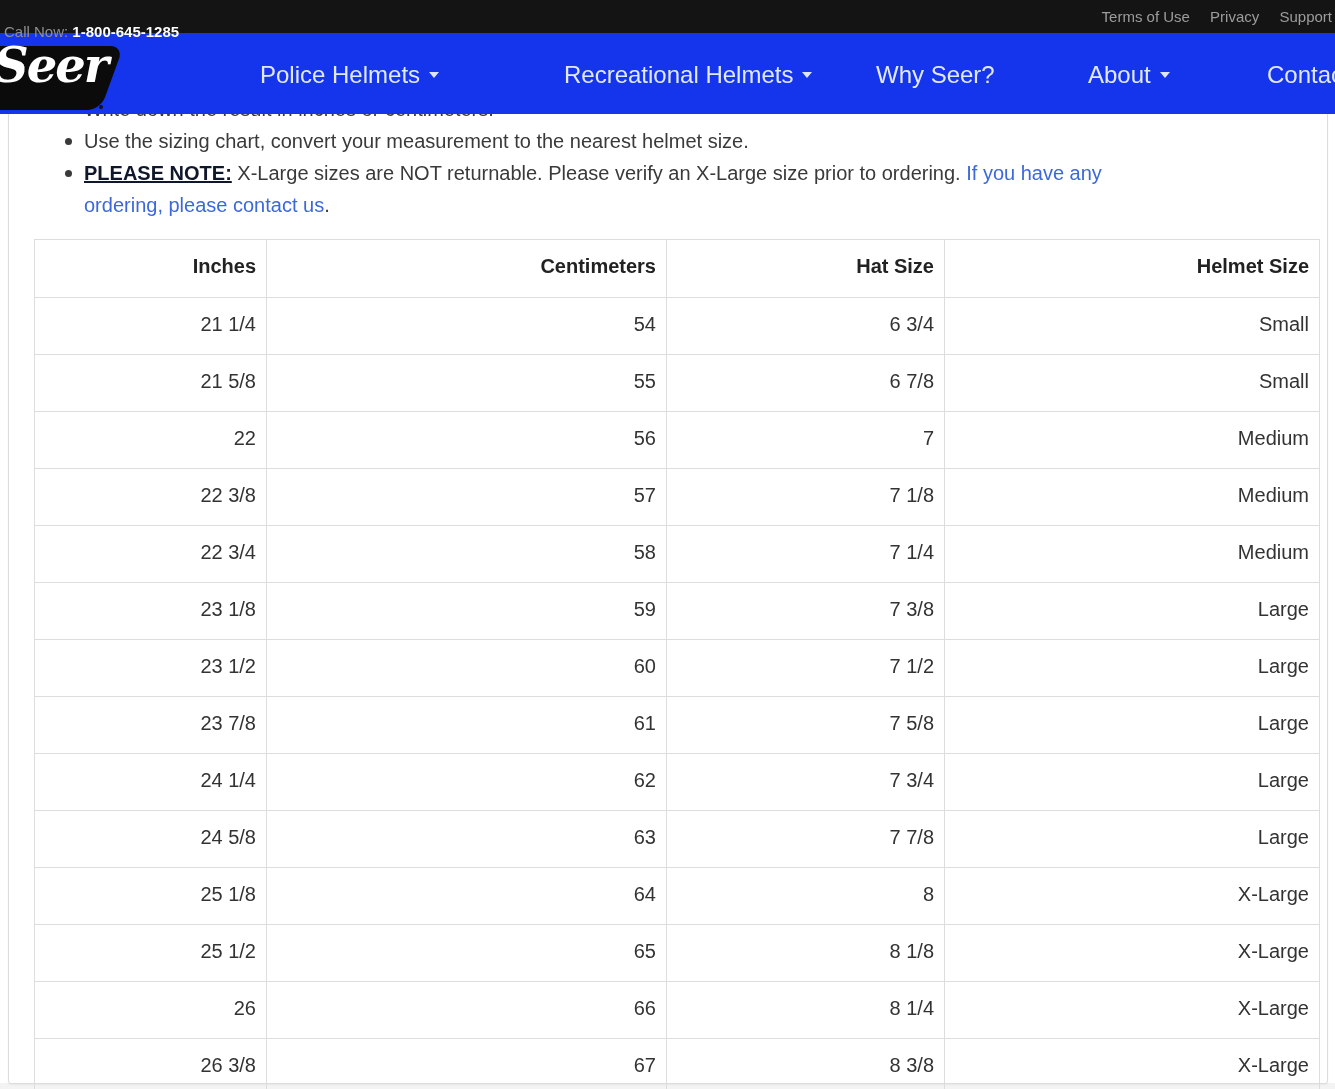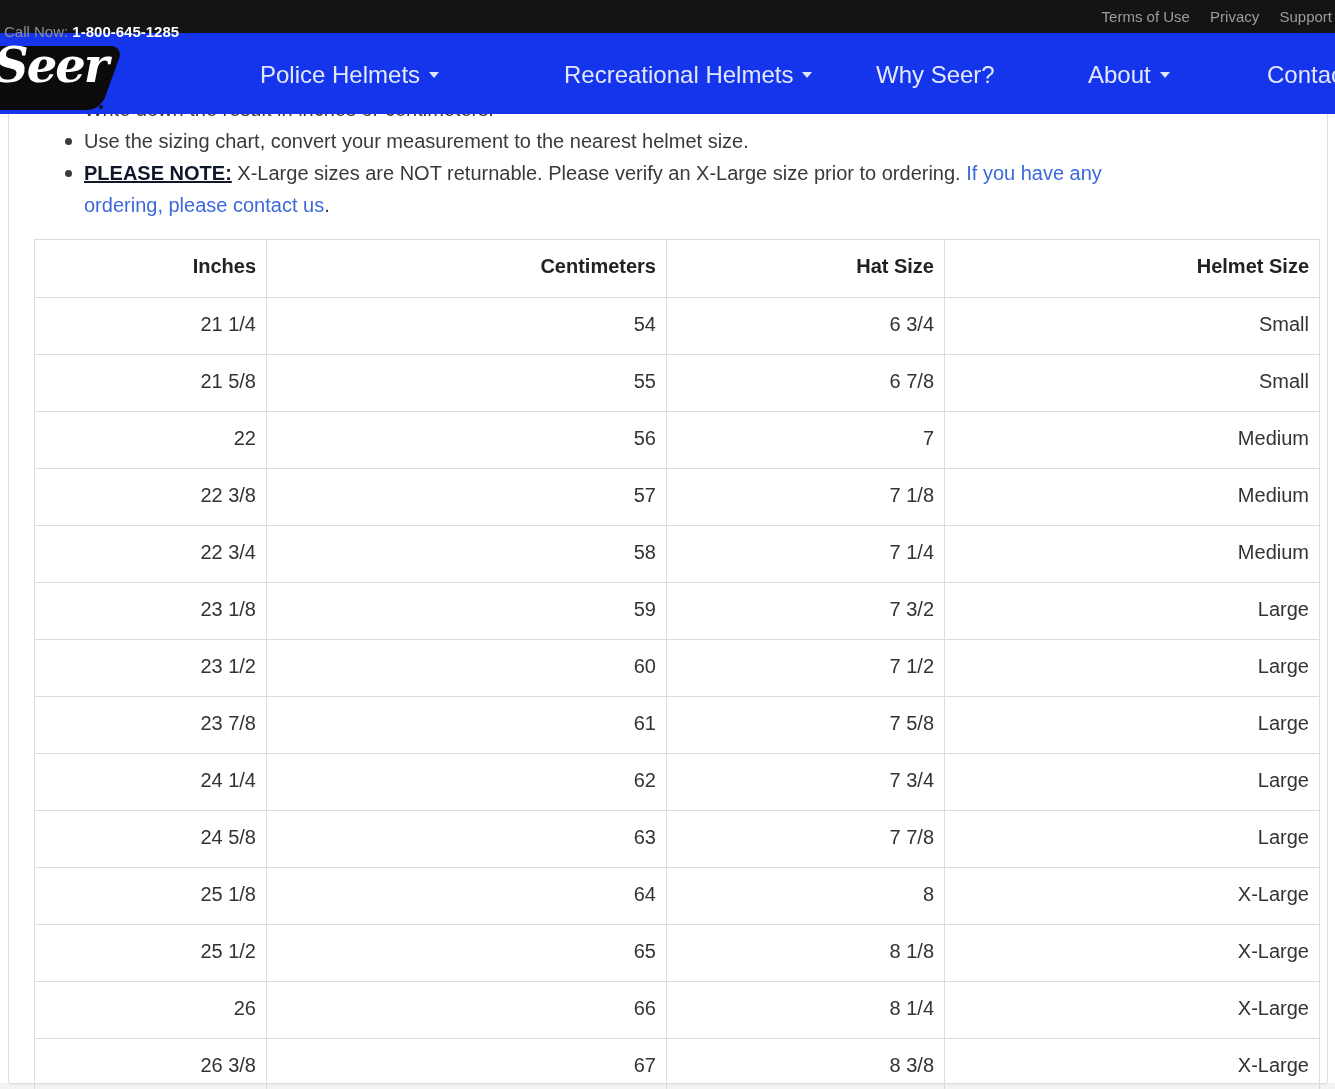--- a/index.html
+++ b/index.html
@@ -150,21 +150,21 @@
           </tr>
           <tr>
             <td>22 3/4</td>
             <td>58</td>
             <td>7 1/4</td>
             <td>Medium</td>
           </tr>
           <tr>
             <td>23 1/8</td>
             <td>59</td>
-            <td>7 3/2</td>
+            <td>7 3/8</td>
             <td>Large</td>
           </tr>
           <tr>
             <td>23 1/2</td>
             <td>60</td>
             <td>7 1/2</td>
             <td>Large</td>
           </tr>
           <tr>
             <td>23 7/8</td>

